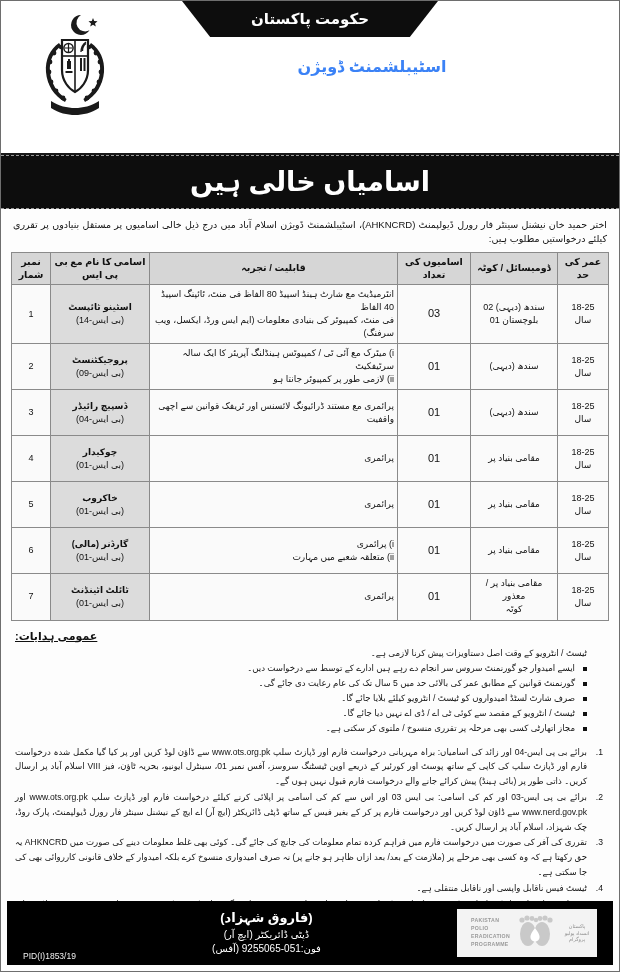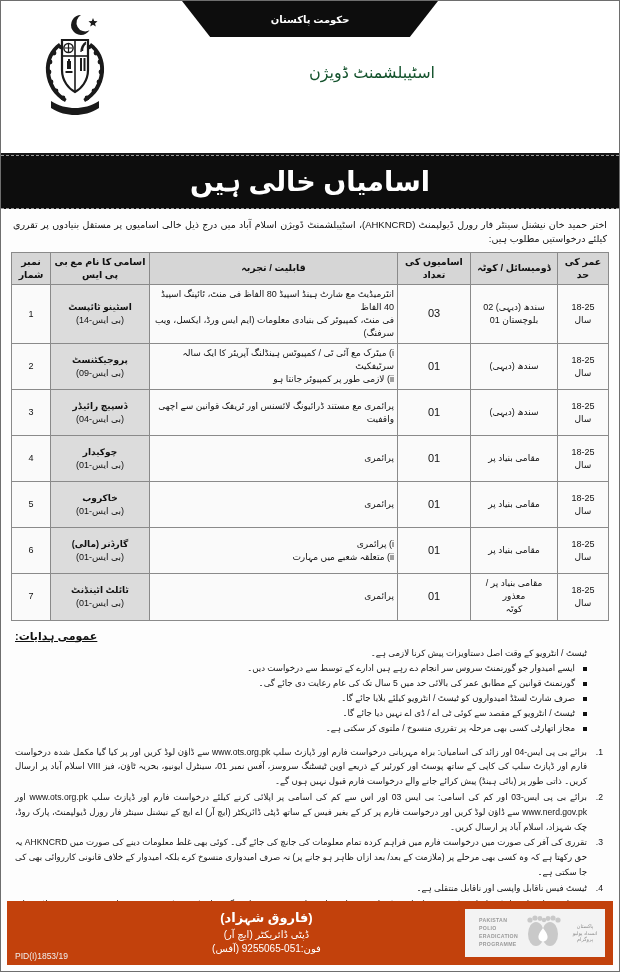--- a/index.html
+++ b/index.html
@@ -27,32 +27,32 @@
     overflow:hidden;
   }
   .gov-banner{
     position:absolute;top:0;left:50%;
     transform:translateX(-50%);
     width:256px;height:36px;
     background:#0d0d0d;
     color:#ffffff;
     clip-path:polygon(0 0,100% 0,89% 100%,11% 100%);
     display:flex;align-items:center;justify-content:center;
-    font-size:10px;font-weight:bold;letter-spacing:.5px;
+    font-size:15px;font-weight:bold;letter-spacing:.5px;
   }
   .emblem{
     position:absolute;top:8px;left:28px;
     width:92px;height:116px;
   }
   .org-lines{
     position:absolute;top:40px;right:0;left:128px;
     text-align:center;
     padding-right:4px;
   }
-  .org-div{ font-size:16px;font-weight:normal;color:#14532d;margin-top:22px;letter-spacing:.3px;}
+  .org-div{ font-size:16px;font-weight:bold;color:#3b82f6;margin-top:16px;letter-spacing:.3px;}
   .org-name{ font-size:20px;font-weight:bold;color:#0a0a0a;margin-top:7px;letter-spacing:.4px;}
   .org-addr{ font-size:15px;font-weight:bold;color:#111;margin-top:8px;letter-spacing:1px;}
 
   
   .vacancy-strip{
     height:52px;
     background:#0d0d0d;
     color:#ffffff;
     display:flex;align-items:center;justify-content:center;
     font-size:27px;font-weight:bold;letter-spacing:1px;
@@ -149,23 +149,23 @@
     content:counter(apply) ".";
     position:absolute;right:2px;top:0;
     font-size:8.6px;
   }
 
   
   .footer{
     position:absolute;
     left:6px;right:6px;bottom:6px;
     height:64px;
-    background:#c2410c;
+    background:#000000;
     display:flex;align-items:center;
-    padding:0 8px;
+    padding:0 16px;
     box-sizing:border-box;
   }
   .polio-card{
     width:140px;height:48px;
     background:#f3f3f3;
     display:flex;align-items:center;
     padding:3px 5px;box-sizing:border-box;
     gap:4px;
     flex:0 0 auto;
   }

